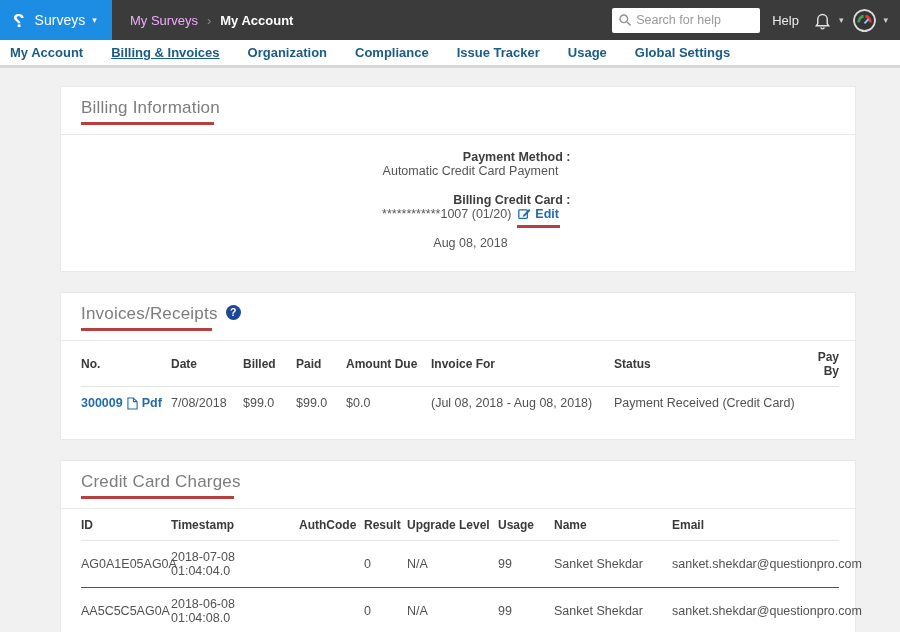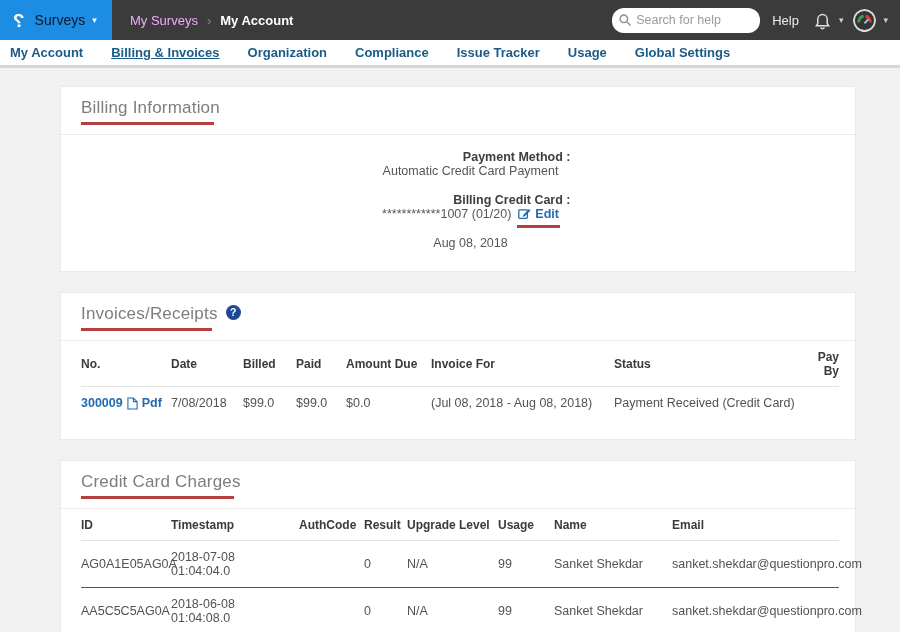--- a/index.html
+++ b/index.html
@@ -17,31 +17,31 @@
     --orange:#f4591c;
     --tab-blue:#1a5b87;
     --link-blue:#1f6cb0;
     --red-underline:#b5403f;
     --help-navy:#1e4798;
   }
   
   .topbar{height:40px;background:var(--topbar-bg);display:flex;align-items:center;}
   .logo-box{width:112px;height:40px;background:var(--brand-blue);display:flex;align-items:center;padding:0 10px 0 13px;cursor:pointer;flex:none;}
   .logo-glyph{display:inline-block;transform:scaleX(-1);font-weight:700;font-size:19px;color:#fff;line-height:1;}
-  .product-label{color:#0f172a;font-size:14px;margin-left:10px;}
+  .product-label{color:#ffffff;font-size:14px;margin-left:10px;}
   .caret{color:#fff;font-size:9px;margin-left:7px;line-height:1;}
   .caret.gray{color:#cfcfcf;}
   .breadcrumb{display:flex;align-items:center;margin-left:18px;font-size:13px;}
   .crumb-dim{color:#f0abfc;text-align:center;}
   .crumb-sep{color:#8b8b8b;margin:0 9px;font-size:13px;}
   .crumb-cur{color:#ffffff;font-weight:600;}
   .topbar-spacer{flex:1;}
   .upgrade-btn{background:var(--orange);color:#fff;font-weight:700;font-size:13px;border:none;border-radius:3px;padding:6px 13px;cursor:pointer;margin-right:9px;}
   .search-box{position:relative;margin-right:12px;}
-  .search-box input{width:148px;height:25px;border:none;border-radius:12px;background:#fff;padding:0 6px 0 24px;font-size:12.5px;color:#444;outline:none;font-family:inherit;}
+  .search-box input{width:148px;height:25px;border:none;border-radius:2px;background:#fff;padding:0 6px 0 24px;font-size:12.5px;color:#444;outline:none;font-family:inherit;}
   .search-box input::placeholder{color:#9a9a9a;}
   .search-icon{position:absolute;left:6px;top:5px;width:14px;height:14px;}
   .help-label{color:#ececec;font-size:13px;margin-right:14px;cursor:pointer;}
   .bell-wrap,.avatar-wrap{display:flex;align-items:center;margin-right:10px;cursor:pointer;}
   .bell-icon{width:19px;height:19px;}
   .avatar{width:23px;height:23px;border-radius:50%;}
   .topbar .last{margin-right:12px;}
   
   .navtabs{height:28px;background:#fff;border-bottom:3px solid #d7d7d7;display:flex;align-items:center;padding-left:10px;}
   .tab{color:var(--tab-blue);font-size:13px;font-weight:700;padding:0 14px;cursor:pointer;white-space:nowrap;}

